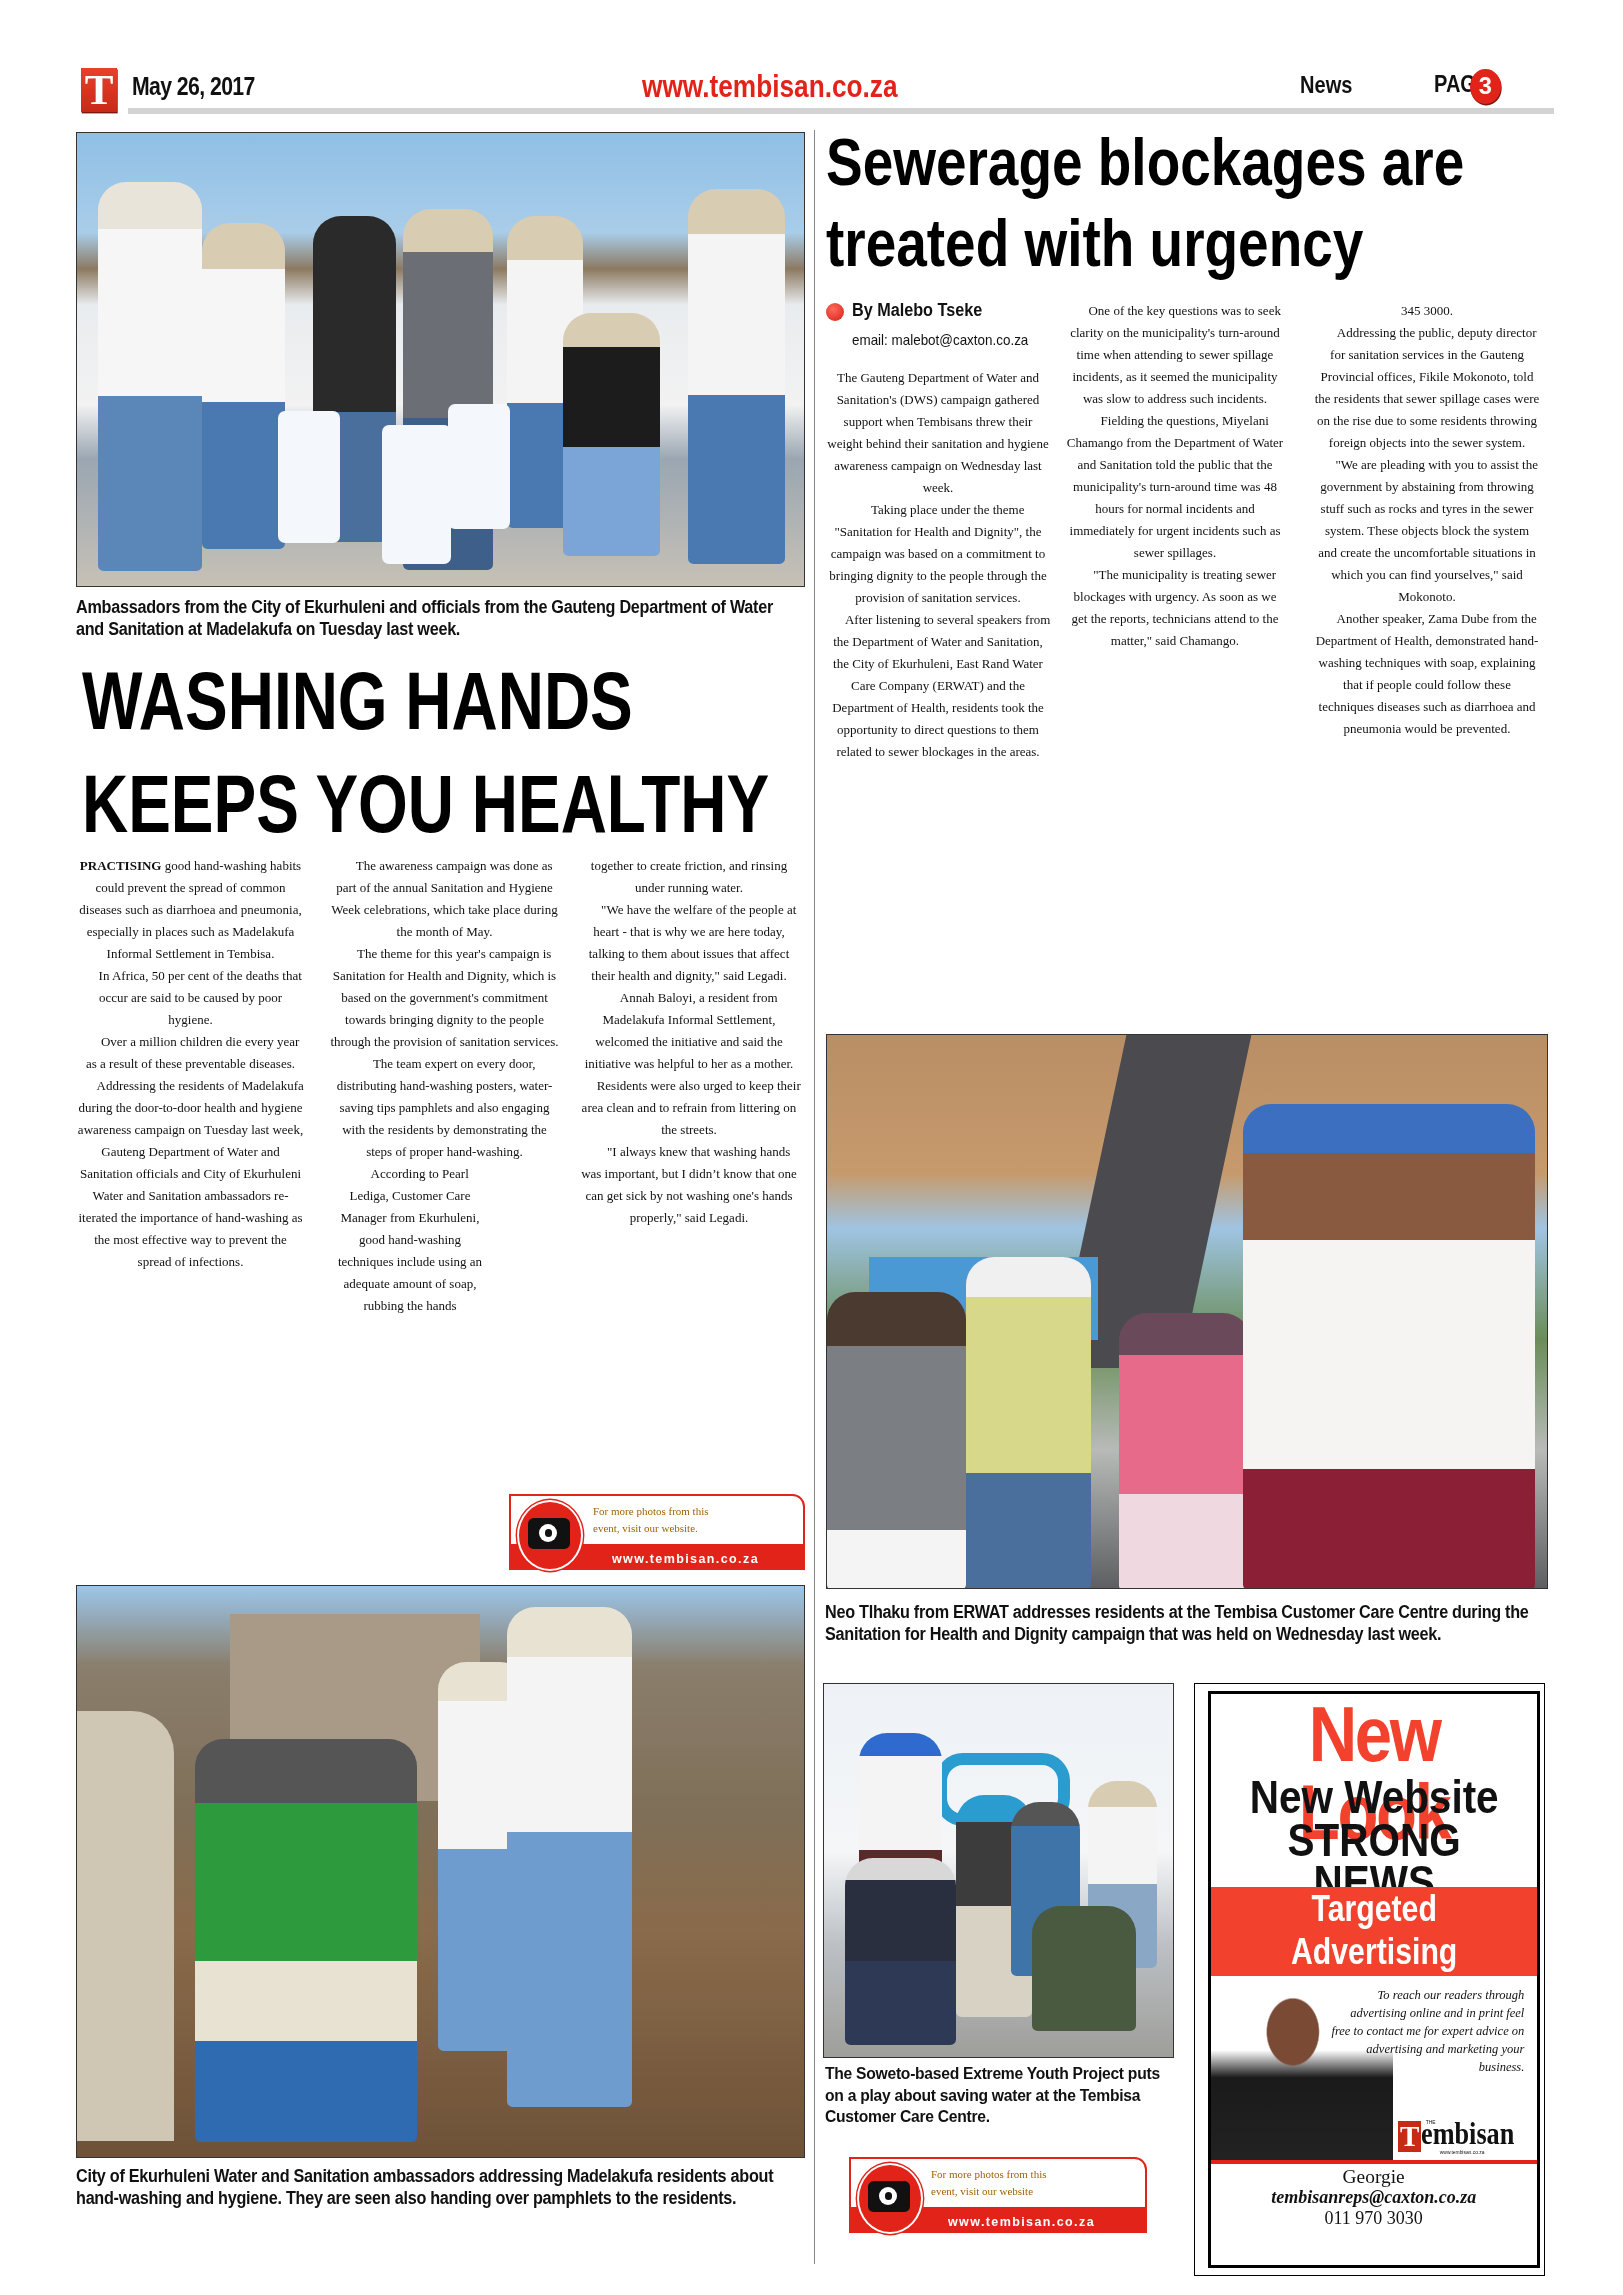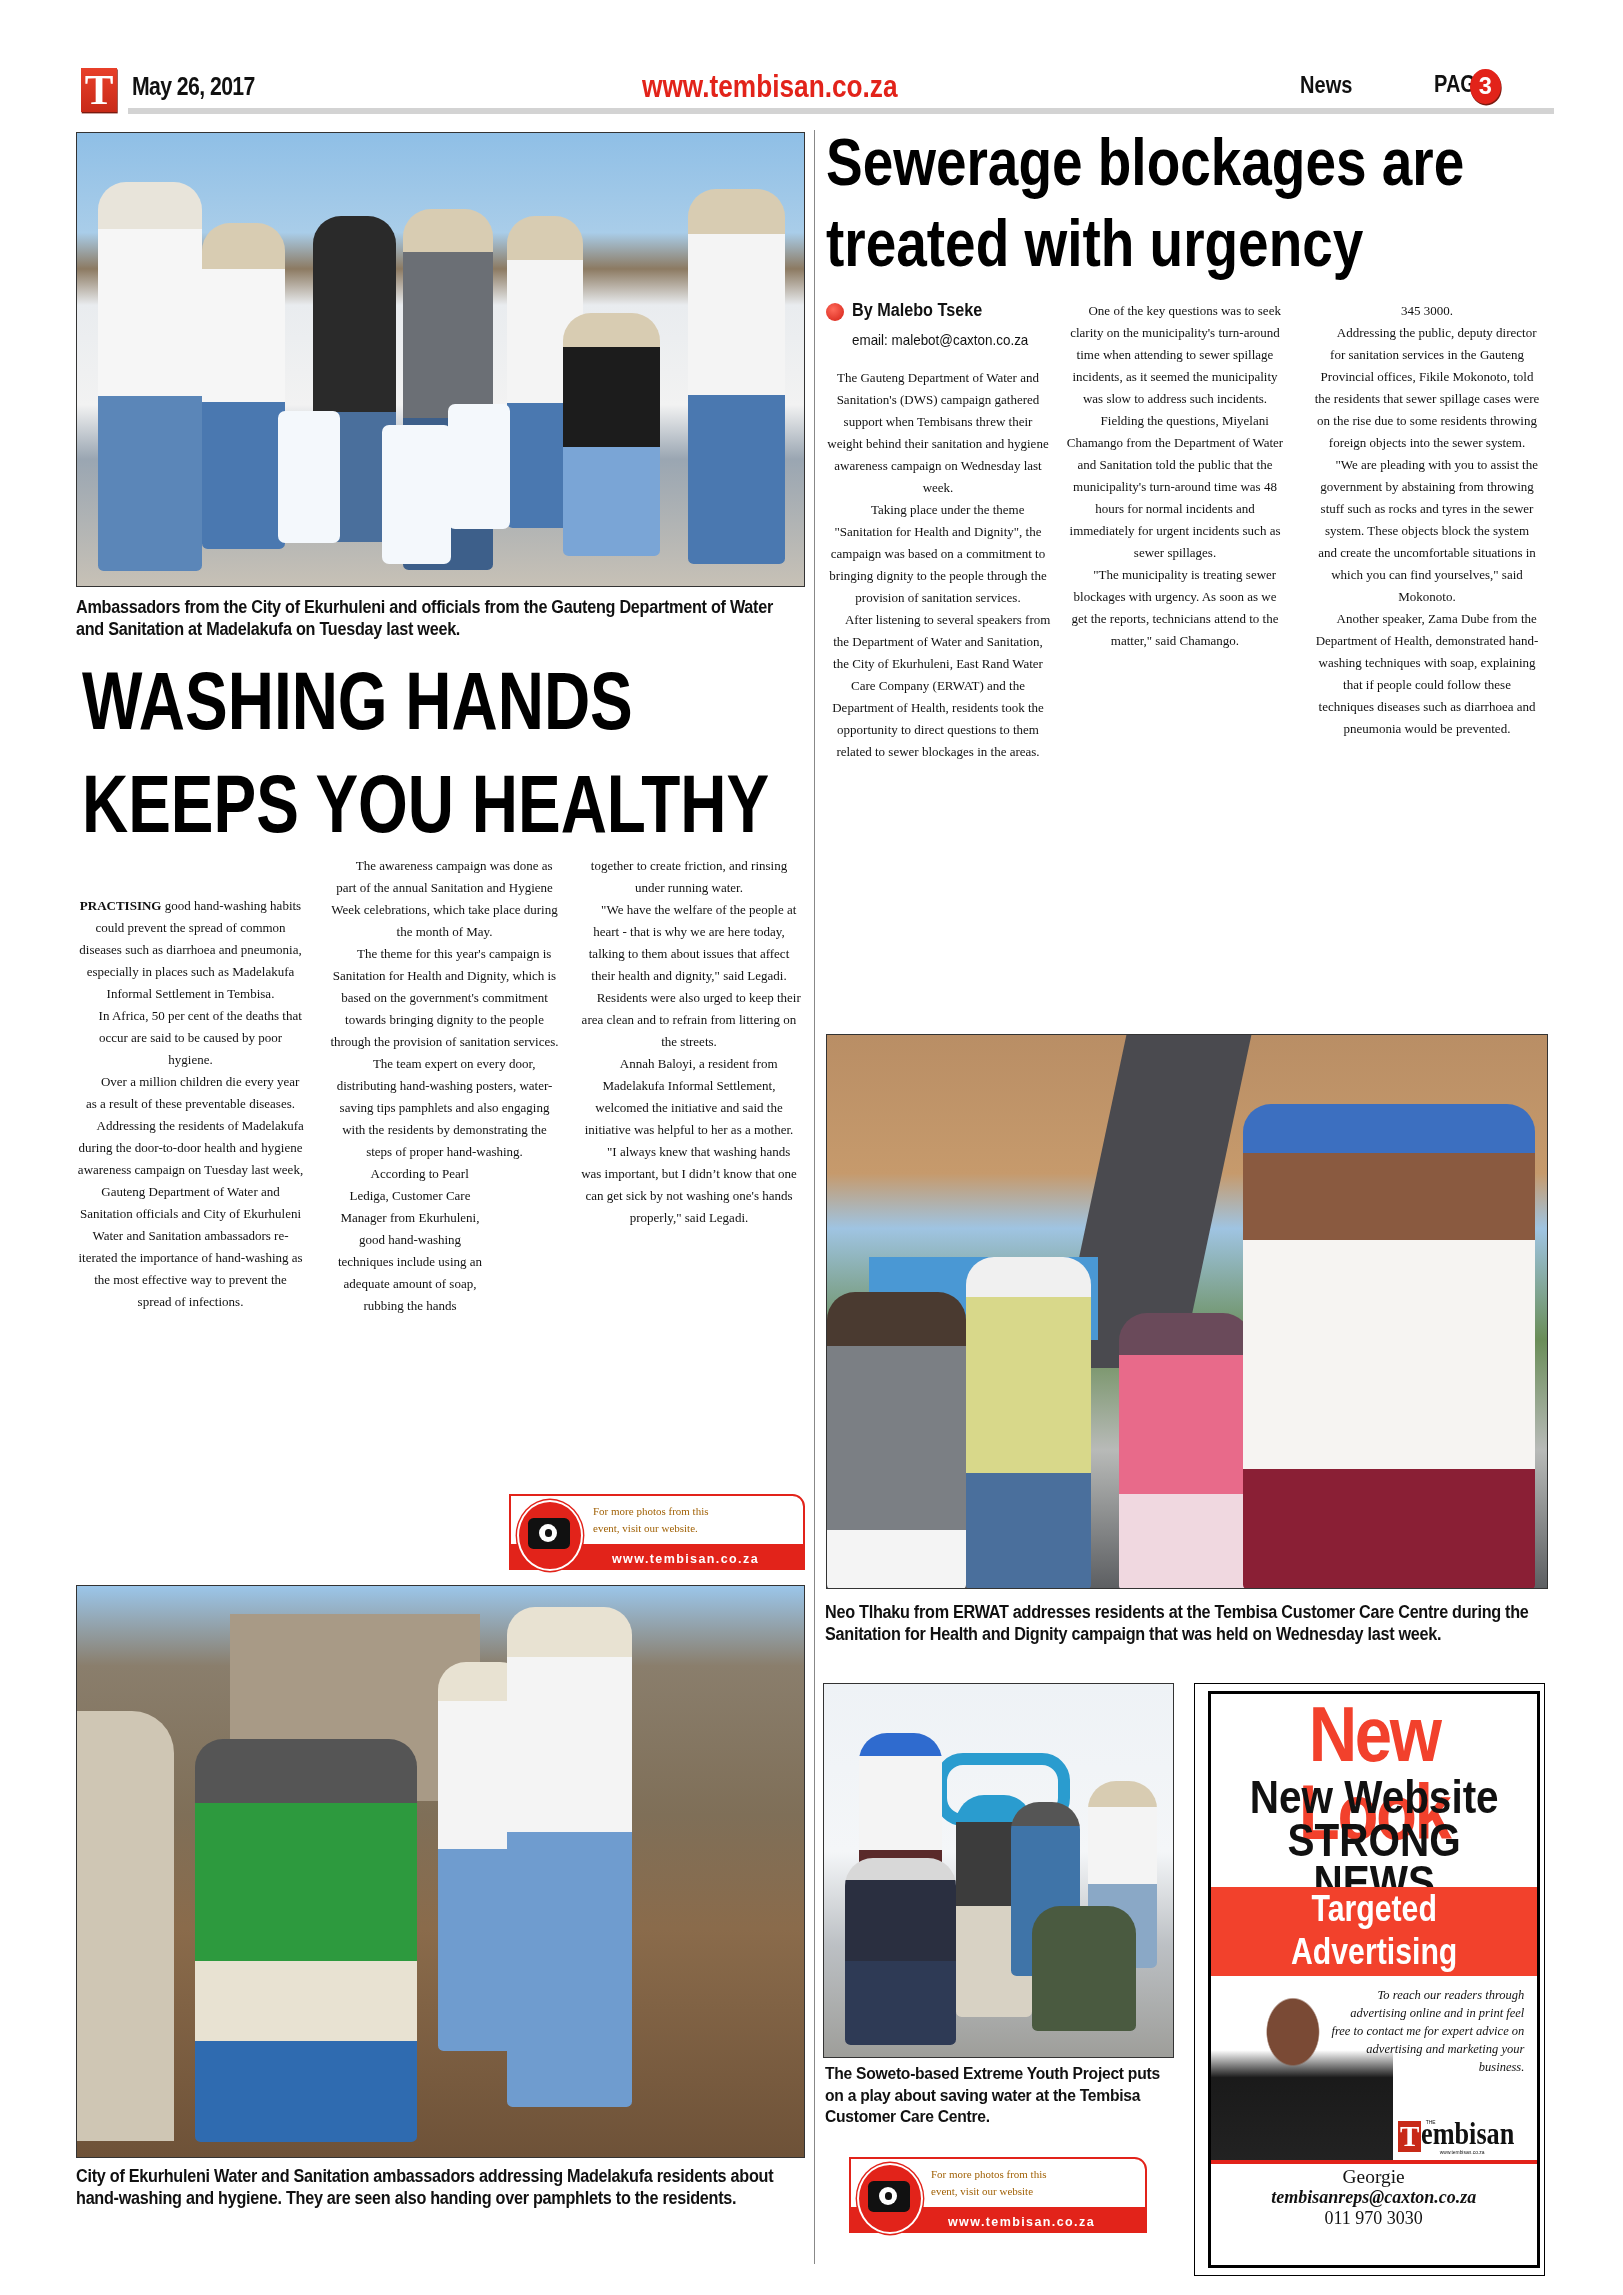--- a/index.html
+++ b/index.html
@@ -92,37 +92,37 @@
   <div style="position:absolute;left:305px;top:292px;width:69px;height:139px;background:#f4f8fc;border-radius:7px;"></div>
   <div style="position:absolute;left:371px;top:271px;width:62px;height:125px;background:#f4f8fc;border-radius:7px;"></div>
 </div>
 <div class="abs caption" style="left:76px;top:597px;width:805px;">Ambassadors from the City of Ekurhuleni and officials from the Gauteng Department of Water and Sanitation at Madelakufa on Tuesday last week.</div>
 
 <div class="abs big-head h-wash">
   <div>WASHING HANDS</div>
   <div>KEEPS YOU HEALTHY</div>
 </div>
 
-<div class="abs col" style="left:76px;top:855px;width:229px;margin-top:40px;">
+<div class="abs col" style="left:76px;top:855px;width:229px;">
   <p class="first"><span class="lead">PRACTISING</span><span> good hand-washing habits could prevent the spread of common diseases such as diarrhoea and pneumonia, especially in places such as Madelakufa Informal Settlement in Tembisa.</span></p>
   <p>In Africa, 50 per cent of the deaths that occur are said to be caused by poor hygiene.</p>
   <p>Over a million children die every year as a result of these preventable diseases.</p>
   <p>Addressing the residents of Madelakufa during the door-to-door health and hygiene awareness campaign on Tuesday last week, Gauteng Department of Water and Sanitation officials and City of Ekurhuleni Water and Sanitation ambassadors re-iterated the importance of hand-washing as the most effective way to prevent the spread of infections.</p>
 </div>
 <div class="abs col" style="left:330px;top:855px;width:229px;">
   <p>The awareness campaign was done as part of the annual Sanitation and Hygiene Week celebrations, which take place during the month of May.</p>
   <p>The theme for this year's campaign is Sanitation for Health and Dignity, which is based on the government's commitment towards bringing dignity to the people through the provision of sanitation services.</p>
   <p>The team expert on every door, distributing hand-washing posters, water-saving tips pamphlets and also engaging with the residents by demonstrating the steps of proper hand-washing.</p>
   <p style="width:160px;">According to Pearl Lediga, Customer Care Manager from Ekurhuleni, good hand-washing techniques include using an adequate amount of soap, rubbing the hands</p>
 </div>
 <div class="abs col" style="left:576px;top:855px;width:226px;">
   <p class="first">together to create friction, and rinsing under running water.</p>
   <p>"We have the welfare of the people at heart - that is why we are here today, talking to them about issues that affect their health and dignity," said Legadi.</p>
+  <p>Annah Baloyi, a resident from Madelakufa Informal Settlement, welcomed the initiative and said the initiative was helpful to her as a mother.</p>
   <p>Residents were also urged to keep their area clean and to refrain from littering on the streets.</p>
-  <p>Annah Baloyi, a resident from Madelakufa Informal Settlement, welcomed the initiative and said the initiative was helpful to her as a mother.</p>
   <p>"I always knew that washing hands was important, but I didn’t know that one can get sick by not washing one's hands properly," said Legadi.</p>
 </div>
 
 <div class="abs cam-box" style="left:509px;top:1494px;width:296px;height:76px;">
   <div class="strip"></div>
   <div class="circle" style="left:5.6px;top:3.5px;width:62px;height:67px;"></div>
   <div class="cam" style="left:16.7px;top:22px;width:42px;height:30.5px;">
     <div class="lens" style="left:11.8px;top:5.6px;width:18px;height:18px;">
         <i></i>
       </div>

